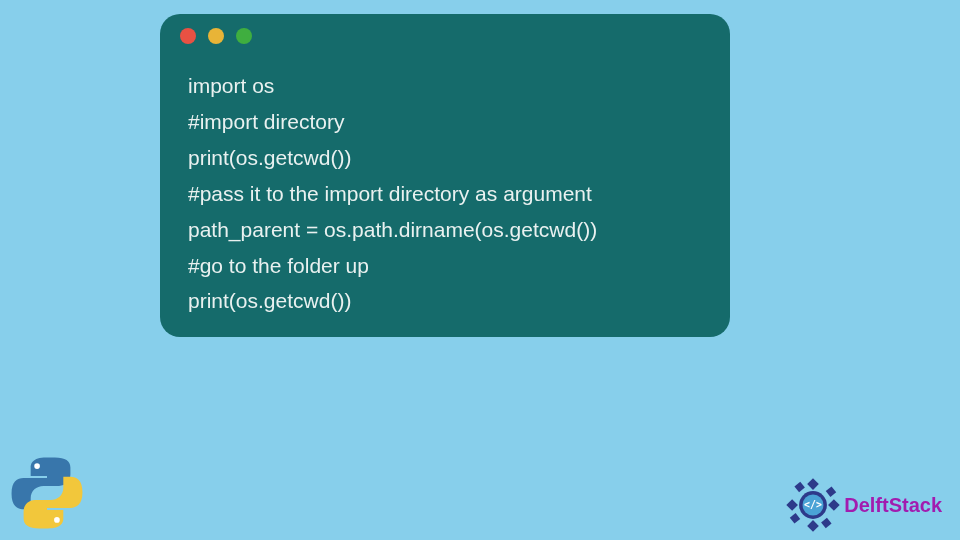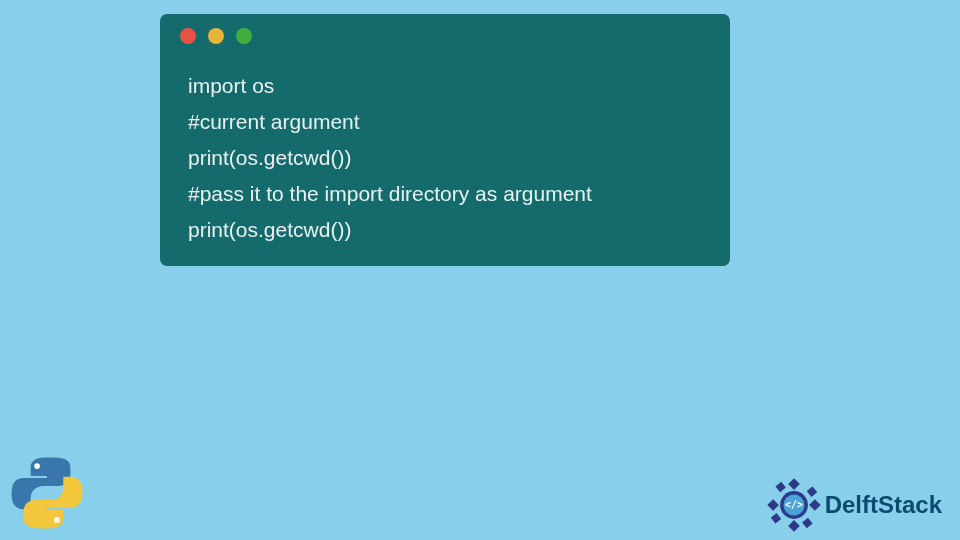--- a/index.html
+++ b/index.html
@@ -11,21 +11,21 @@
     font-family: Arial, Helvetica, sans-serif;
     overflow: hidden;
     position: relative;
   }
   .code-window {
     position: absolute;
     left: 160px;
     top: 14px;
     width: 570px;
     background: #156b6b;
-    border-radius: 7px;
+    border-radius: 20px;
     padding-bottom: 18px;
   }
   .titlebar {
     height: 44px;
     display: flex;
     align-items: center;
     padding-left: 20px;
     gap: 12px;
   }
   .dot {
@@ -52,44 +52,46 @@
   }
   .delft-logo {
     position: absolute;
     right: 18px;
     bottom: 6px;
     display: flex;
     align-items: center;
     gap: 2px;
   }
   .delft-text {
-    color: #0c4a6e;
+    color: #a21caf;
     font-weight: bold;
-    font-size: 24px;
+    font-size: 20px;
     font-family: Arial, Helvetica, sans-serif;
   }
   .delft-icon {
     width: 58px;
     height: 58px;
   }
 </style>
 </head>
 <body>
 
 <div class="code-window">
   <div class="titlebar">
     <div class="dot" style="background:#e85143"></div>
     <div class="dot" style="background:#e8b437"></div>
     <div class="dot" style="background:#3fae3f"></div>
   </div>
   <div class="code-body">
     <div class="code-line">import os</div>
-    <div class="code-line">#current argument</div>
+    <div class="code-line">#import directory</div>
     <div class="code-line">print(os.getcwd())</div>
     <div class="code-line">#pass it to the import directory as argument</div>
+    <div class="code-line">path_parent = os.path.dirname(os.getcwd())</div>
+    <div class="code-line">#go to the folder up</div>
     <div class="code-line">print(os.getcwd())</div>
   </div>
 </div>
 
 <div class="python-logo">
   <svg viewBox="0 0 110 110" width="78" height="78">
     <path d="M54 5c-20 0-22 9-22 14v12h23v3H22c-9 0-17 5-17 22s8 22 17 22h10V62c0-10 8-17 18-17h22c9 0 16-7 16-16V19c0-9-7-14-22-14H54z" fill="#3876ab"></path>
     <circle cx="41" cy="17" r="4" fill="#fff"></circle>
     <path d="M56 105c20 0 22-9 22-14V79H55v-3h33c9 0 17-5 17-22s-8-22-17-22H78v16c0 10-8 17-18 17H38c-9 0-16 7-16 16v10c0 9 7 14 22 14h12z" fill="#f2c73b"></path>
     <circle cx="69" cy="93" r="4" fill="#fff"></circle>

